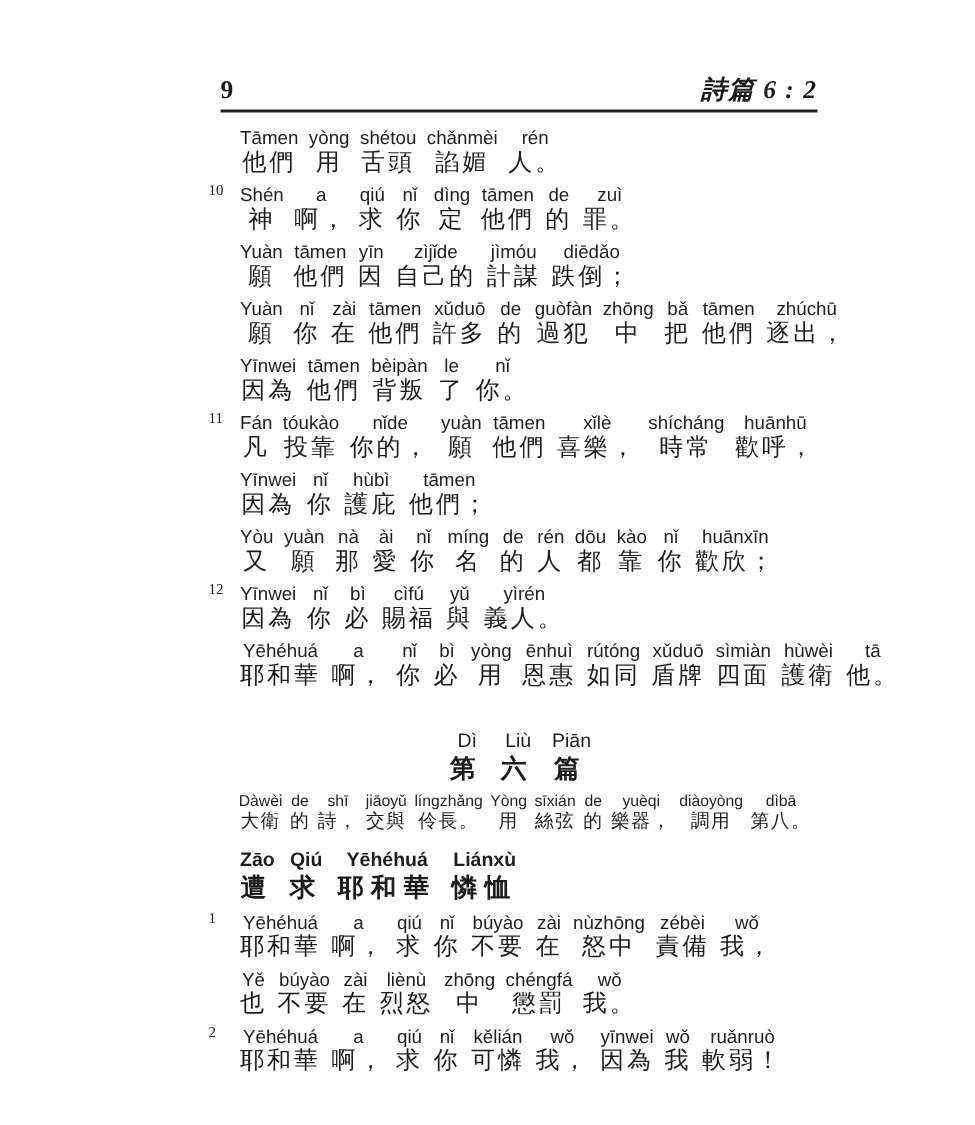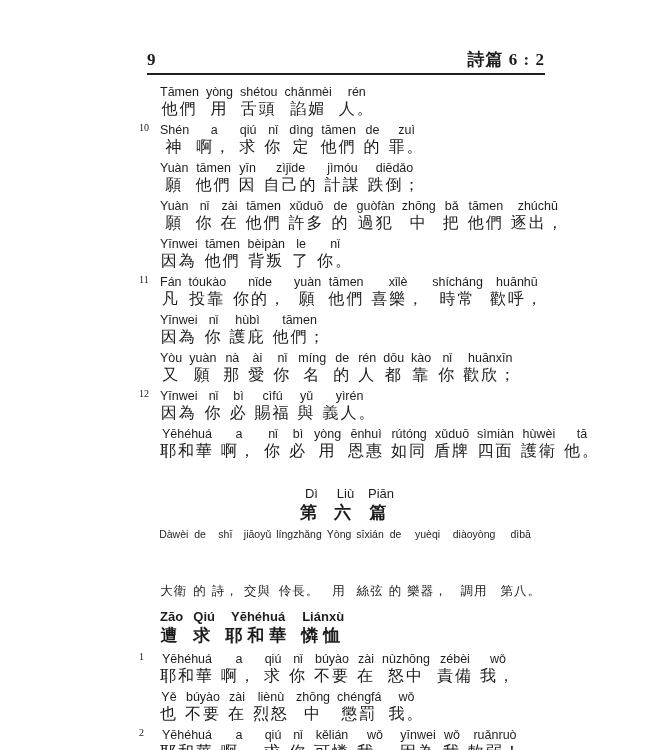--- a/index.html
+++ b/index.html
@@ -23,21 +23,21 @@
 
   .header-row {
     display: flex;
     justify-content: space-between;
     align-items: baseline;
     font-family: "Liberation Serif", serif;
     font-weight: bold;
     font-size: 17px;
     line-height: 20px;
   }
-  .chapter-ref { letter-spacing: 1px; }
+  .chapter-ref { letter-spacing: 1px; font-style: italic; }
 
   .header-rule {
     border: none;
     border-top: 2px solid #1f1f1f;
     margin: 3px 0 0 0;
   }
 
   #lines { margin-top: 10px; padding-left: 13px; }
 
   .pair {
@@ -79,21 +79,21 @@
   }
 
   
   .section-title { margin-top: 26px; margin-bottom: 2px; }
   .section-title .word { margin-right: 11px; align-items: center; }
   .section-title .py { font-size: 13px; }
   .section-title .hz { font-weight: bold; font-size: 17px; line-height: 23px; letter-spacing: 6px; }
 
   
   .subtitle { margin-top: 4px; }
-  .subtitle .word { margin-right: 5px; gap: 44px; }
+  .subtitle .word { margin-right: 5px; }
   .subtitle .py { font-size: 10.5px; line-height: 12px; }
   .subtitle .hz { font-size: 12.5px; line-height: 17px; letter-spacing: 1px; font-family: Liberation Mono, monospace; }
 
   
   .heading { margin-top: 9px; margin-bottom: 5px; }
   .heading .word { margin-right: 10px; }
   .heading .py { font-weight: bold; font-size: 13px; }
   .heading .hz { font-weight: bold; font-size: 17px; line-height: 23px; letter-spacing: 5px; }
 </style>
 </head>

